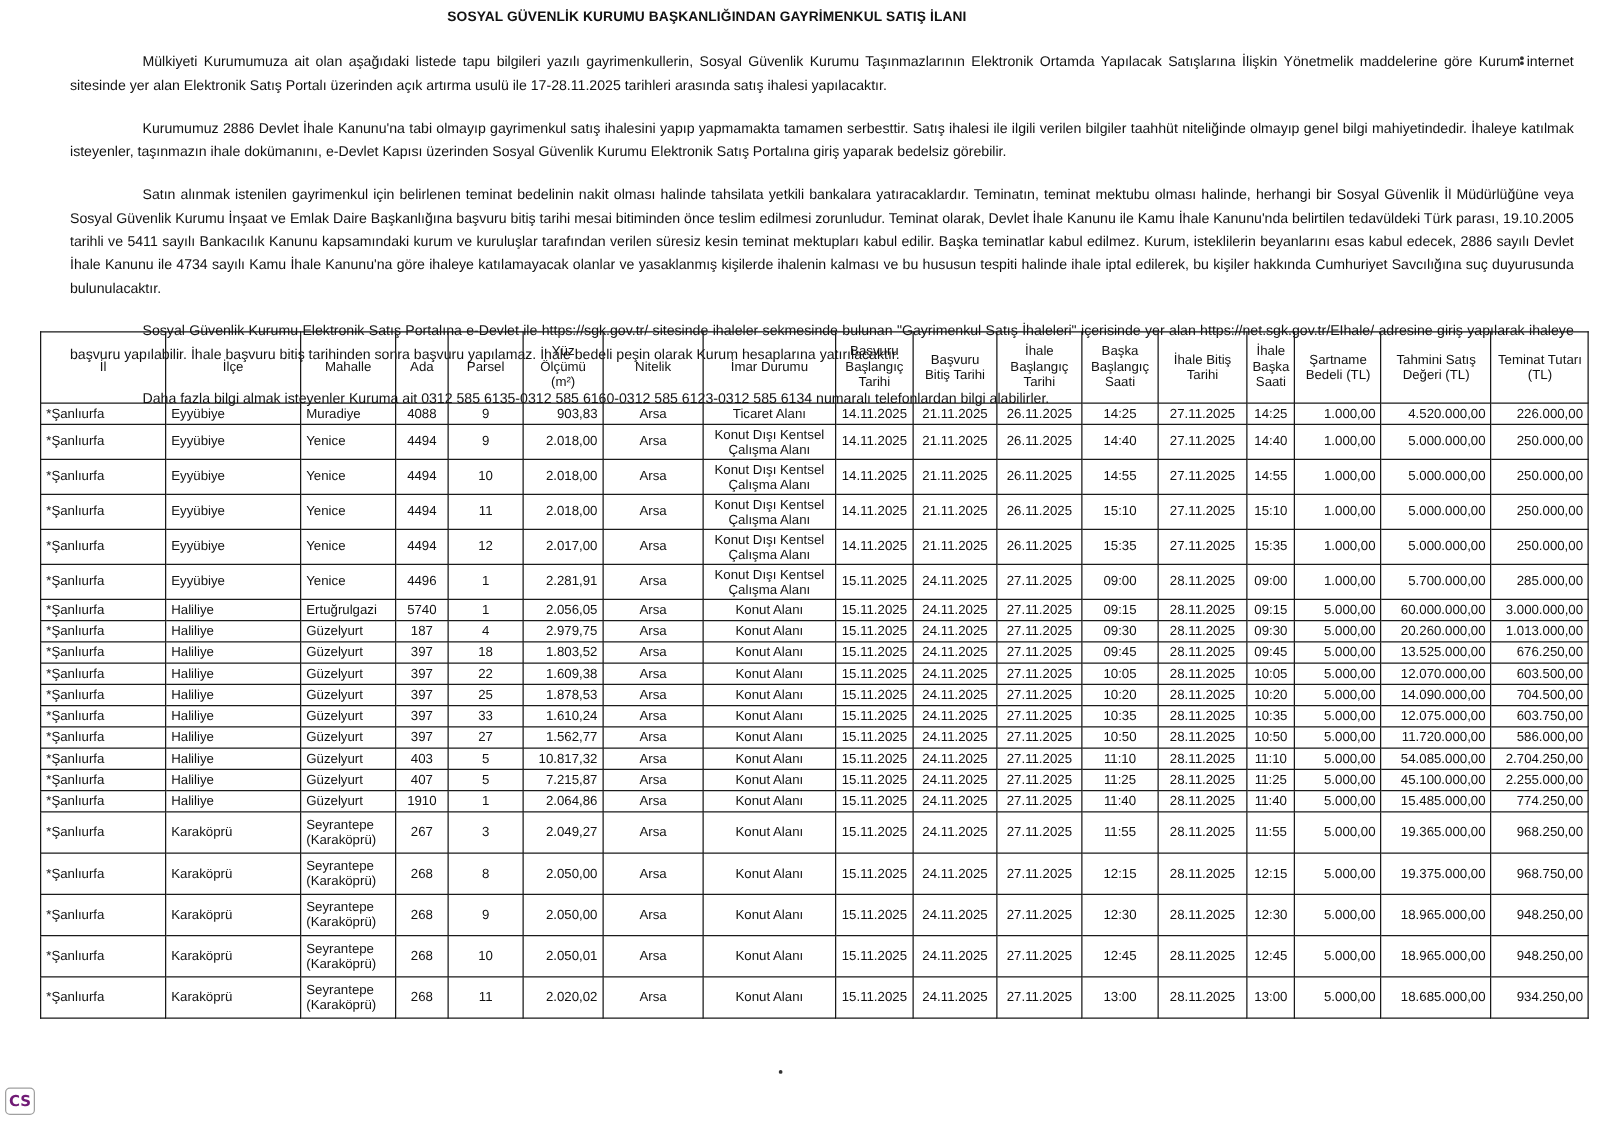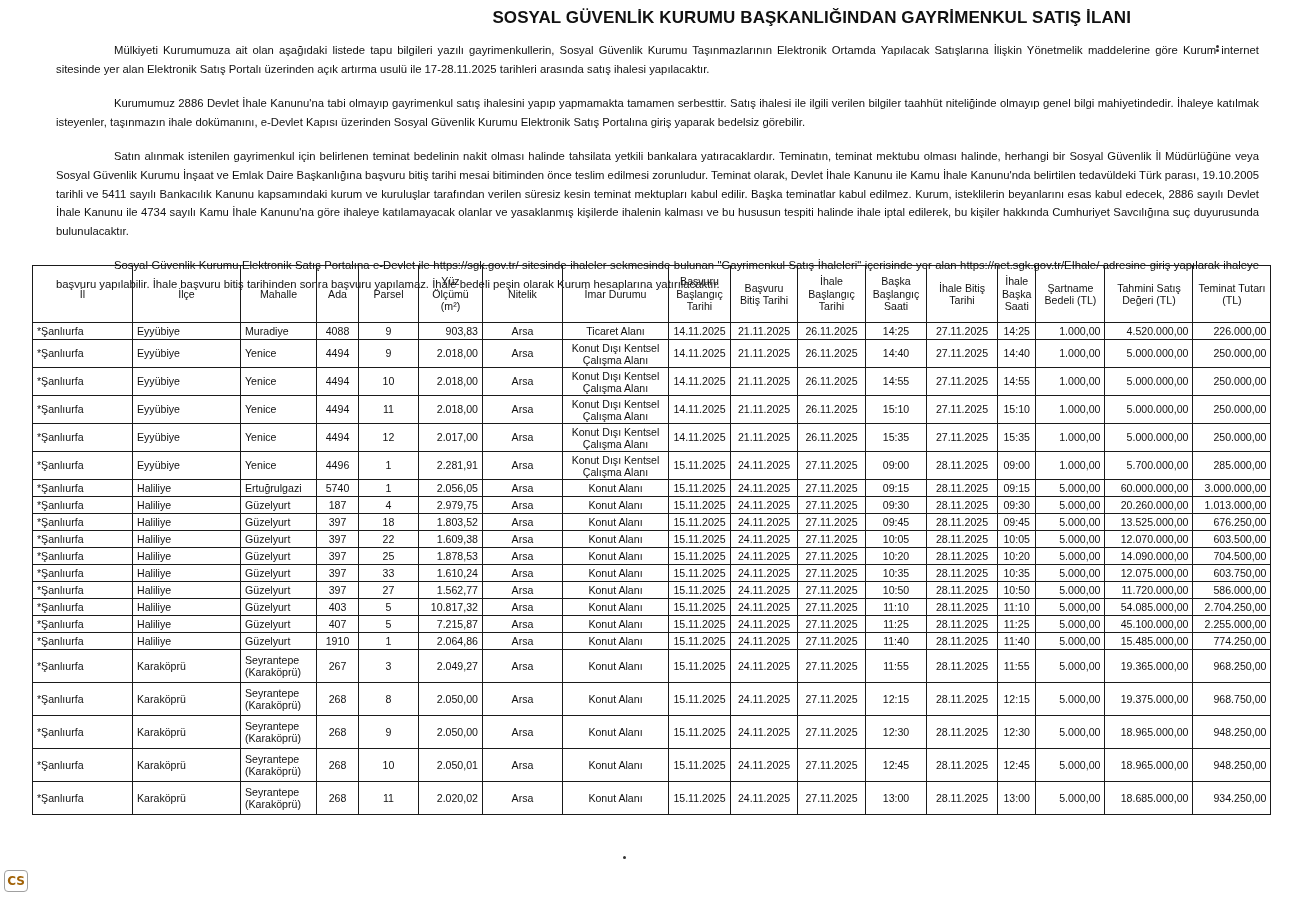--- a/index.html
+++ b/index.html
@@ -1,50 +1,51 @@
 <!DOCTYPE html>
 <html><head>
 <meta charset="utf-8">
 <style>
   html, body { margin: 0; padding: 0; background: #ffffff; }
   body { width: 1299px; height: 900px; position: relative; overflow: hidden;
          font-family: "Liberation Sans", sans-serif; color: #111; }
-  .title { position: absolute; top: 8px; left: 0; width: 1131px; text-align: right;
-           font-weight: bold; font-size: 17px; letter-spacing: 0.1px; }
+  .title { position: absolute; top: 8px; left: 0; width: 1131px; text-align: center;
+           font-weight: bold; font-size: 11px; letter-spacing: 0.1px; }
   .paras { position: absolute; top: 25px; left: 40px; width: 1235px;
            font-size: 11.3px; line-height: 18.6px; text-align: justify; }
   .paras p { margin: 16px; text-indent: 58px; }
   table { position: absolute; top: 265px; left: 32px; border-collapse: collapse;
           table-layout: fixed; font-size: 10.6px; }
   th, td { border: 1.4px solid #1a1a1a; padding: 0 4px; overflow: hidden; white-space: nowrap; }
   th { font-weight: normal; text-align: center; line-height: 12.5px; height: 56px; white-space: normal; }
   td { height: 16px; line-height: 13px; }
   tr.r2 td { height: 27px; }
   tr.r3 td { height: 32px; }
   td.c { text-align: center; }
   td.r { text-align: right; }
   td.l { text-align: left; }
   td.wrap { white-space: normal; line-height: 12px; }
   .footer { position: absolute; left: 4px; top: 870px; display: flex; align-items: center;
             color: #9a9a9a; font-size: 19px; font-family: "DejaVu Sans", sans-serif; }
   .cs-logo { width: 22px; height: 20px; border: 1.6px solid #a0a0a0; border-radius: 4px;
              font-size: 12px; line-height: 20px; text-align: center; margin-right: 4px;
-             color: #a16207; font-weight: bold; }
+             color: #701a75; font-weight: bold; }
   .dot { position: absolute; width: 3px; height: 3px; background: #333; border-radius: 50%; }
 </style>
 </head>
 <body>
 
 <div class="title">SOSYAL GÜVENLİK KURUMU BAŞKANLIĞINDAN GAYRİMENKUL SATIŞ İLANI</div>
 
 <div class="paras">
   <p>Mülkiyeti Kurumumuza ait olan aşağıdaki listede tapu bilgileri yazılı gayrimenkullerin, Sosyal Güvenlik Kurumu Taşınmazlarının Elektronik Ortamda Yapılacak Satışlarına İlişkin Yönetmelik maddelerine göre Kurum internet sitesinde yer alan Elektronik Satış Portalı üzerinden açık artırma usulü ile 17-28.11.2025 tarihleri arasında satış ihalesi yapılacaktır.</p>
   <p>Kurumumuz 2886 Devlet İhale Kanunu'na tabi olmayıp gayrimenkul satış ihalesini yapıp yapmamakta tamamen serbesttir. Satış ihalesi ile ilgili verilen bilgiler taahhüt niteliğinde olmayıp genel bilgi mahiyetindedir. İhaleye katılmak isteyenler, taşınmazın ihale dokümanını, e-Devlet Kapısı üzerinden Sosyal Güvenlik Kurumu Elektronik Satış Portalına giriş yaparak bedelsiz görebilir.</p>
   <p>Satın alınmak istenilen gayrimenkul için belirlenen teminat bedelinin nakit olması halinde tahsilata yetkili bankalara yatıracaklardır. Teminatın, teminat mektubu olması halinde, herhangi bir Sosyal Güvenlik İl Müdürlüğüne veya Sosyal Güvenlik Kurumu İnşaat ve Emlak Daire Başkanlığına başvuru bitiş tarihi mesai bitiminden önce teslim edilmesi zorunludur. Teminat olarak, Devlet İhale Kanunu ile Kamu İhale Kanunu'nda belirtilen tedavüldeki Türk parası, 19.10.2005 tarihli ve 5411 sayılı Bankacılık Kanunu kapsamındaki kurum ve kuruluşlar tarafından verilen süresiz kesin teminat mektupları kabul edilir. Başka teminatlar kabul edilmez. Kurum, isteklilerin beyanlarını esas kabul edecek, 2886 sayılı Devlet İhale Kanunu ile 4734 sayılı Kamu İhale Kanunu'na göre ihaleye katılamayacak olanlar ve yasaklanmış kişilerde ihalenin kalması ve bu hususun tespiti halinde ihale iptal edilerek, bu kişiler hakkında Cumhuriyet Savcılığına suç duyurusunda bulunulacaktır.</p>
   <p>Sosyal Güvenlik Kurumu Elektronik Satış Portalına e-Devlet ile https://sgk.gov.tr/ sitesinde ihaleler sekmesinde bulunan "Gayrimenkul Satış İhaleleri" içerisinde yer alan https://net.sgk.gov.tr/EIhale/ adresine giriş yapılarak ihaleye başvuru yapılabilir. İhale başvuru bitiş tarihinden sonra başvuru yapılamaz. İhale bedeli peşin olarak Kurum hesaplarına yatırılacaktır.</p>
+  <p>Daha fazla bilgi almak isteyenler Kuruma ait 0312 585 6135-0312 585 6160-0312 585 6123-0312 585 6134 numaralı telefonlardan bilgi alabilirler.</p>
 </div>
 
 <table>
   <colgroup>
     <col style="width:100px">
       <col style="width:108px">
       <col style="width:76px">
       <col style="width:42px">
     <col style="width:60px">
       <col style="width:64px">

